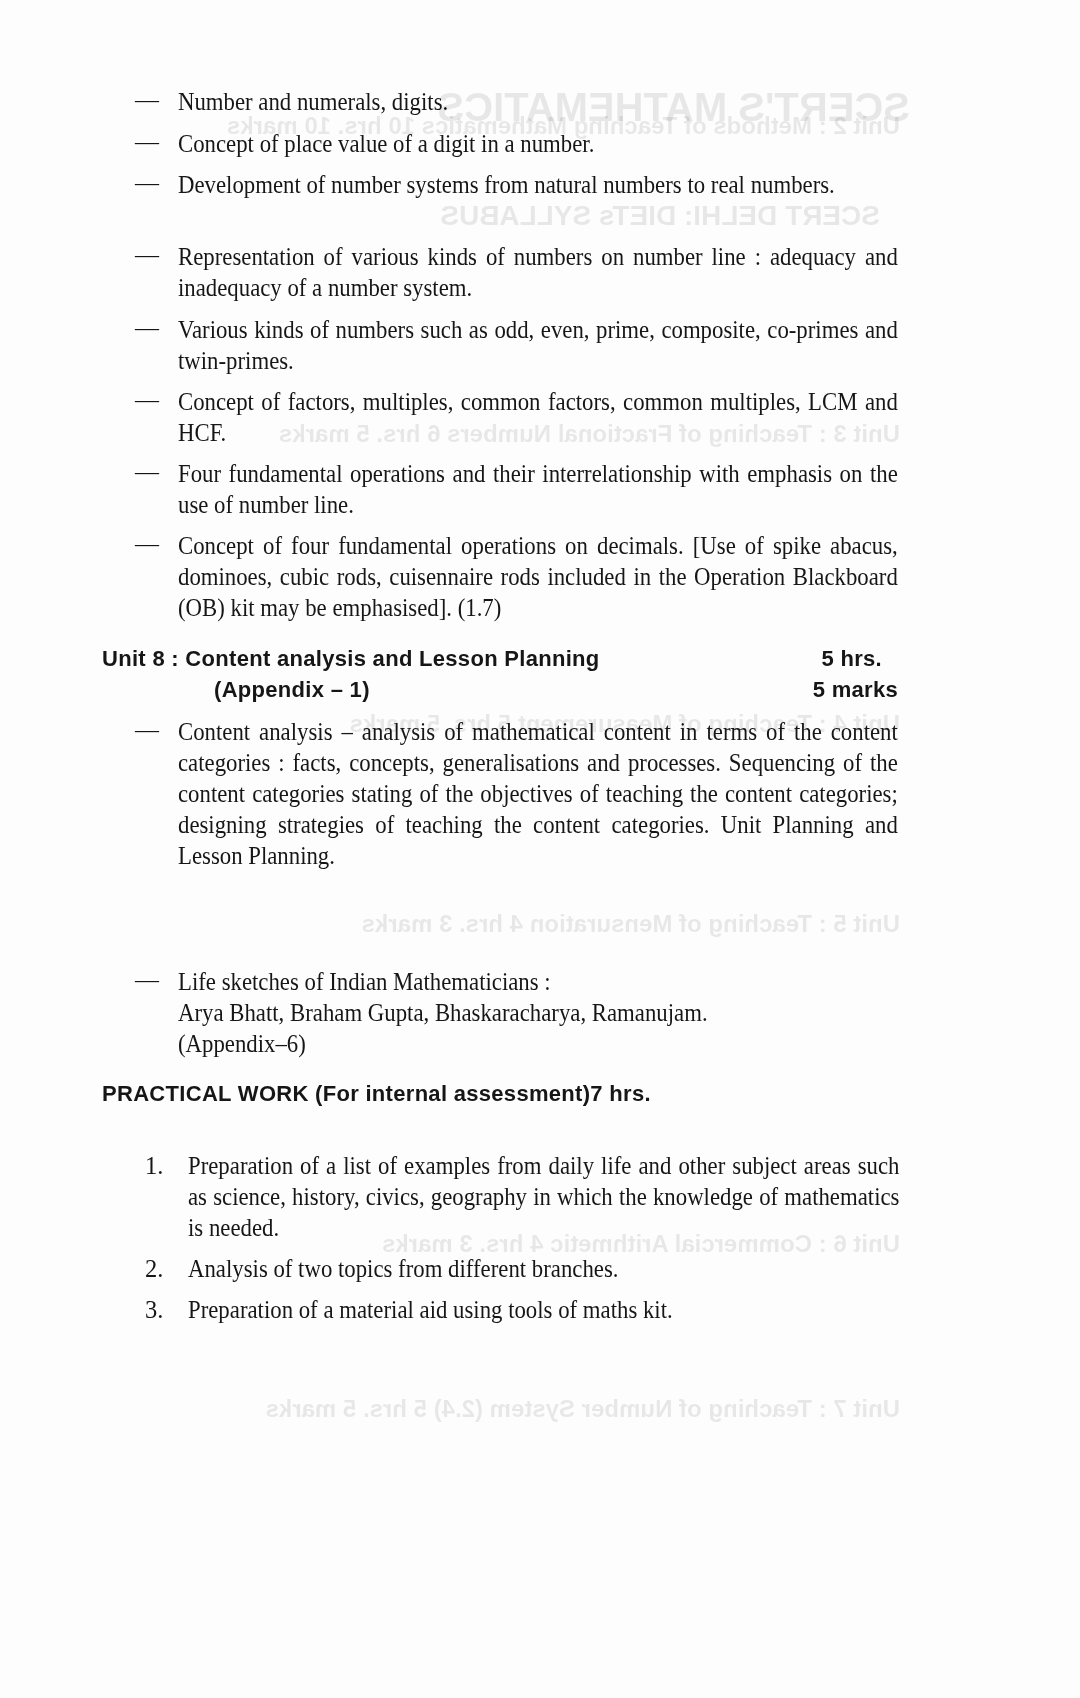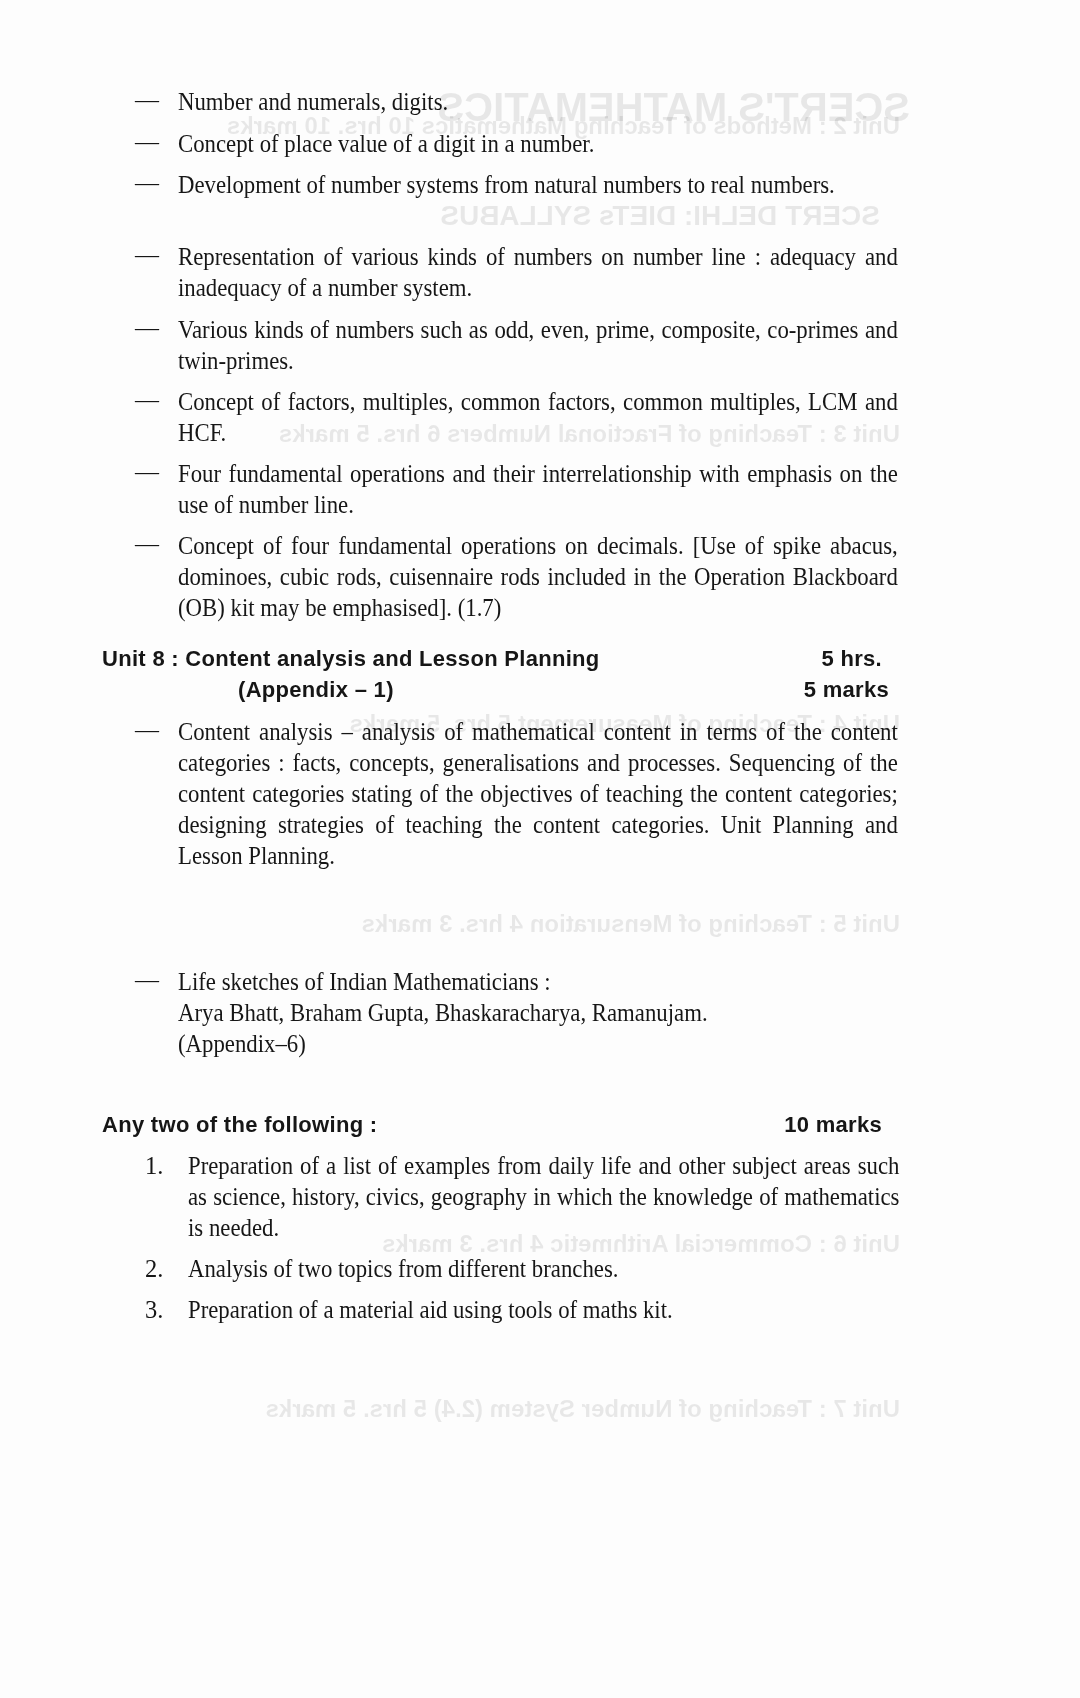--- a/index.html
+++ b/index.html
@@ -40,22 +40,22 @@
     }
     .head {
       position: absolute; left: 102px; width: 796px;
       font-family: "Liberation Sans", sans-serif;
       font-weight: bold;
       font-size: 22px;
       line-height: 31px;
       letter-spacing: 0.3px;
     }
     .head .r { position: absolute; right: 16px; top: 0; }
-    .head .sub { position: absolute; left: 112px; top: 31px; margin-left: 24px; }
-    .head .r2 { position: absolute; right: 9px; top: 31px; }
+    .head .sub { position: absolute; left: 112px; top: 31px; }
+    .head .r2 { position: absolute; right: 0; top: 31px; }
     .num {
       position: absolute; left: 145px; width: 753px;
     }
     .num .n {
       position: absolute; left: 0; top: 0;
       font-family: "Liberation Serif", serif; font-size: 24.5px; line-height: 31px;
     }
     .num .txt {
       margin-left: 43px;
       font-family: "Liberation Serif", serif;
@@ -137,23 +137,22 @@
   </div>
 
 
   <div class="item" style="top:966px;">
     <span class="dash">—</span>
     <div class="txt">Life sketches of Indian Mathematicians :</div>
   </div>
   <div class="plain" style="top:997px;">Arya Bhatt, Braham Gupta, Bhaskaracharya, Ramanujam.</div>
   <div class="plain" style="top:1028px;">(Appendix–6)</div>
 
-  <div class="head" style="top:1109px;">
-    <span>Any two of the following :</span>
-    <span class="r">10 marks</span>
+  <div class="head" style="top:1078px;">
+    <span>PRACTICAL WORK (For internal assessment)7 hrs.</span>
   </div>
 
   <div class="num" style="top:1150px;">
     <span class="n">1.</span>
     <div class="txt">Preparation of a list of examples from daily life and other subject areas such as science, history, civics, geography in which the knowledge of mathematics is needed.</div>
   </div>
   <div class="num" style="top:1253px;">
     <span class="n">2.</span>
     <div class="txt">Analysis of two topics from different branches.</div>
   </div>

